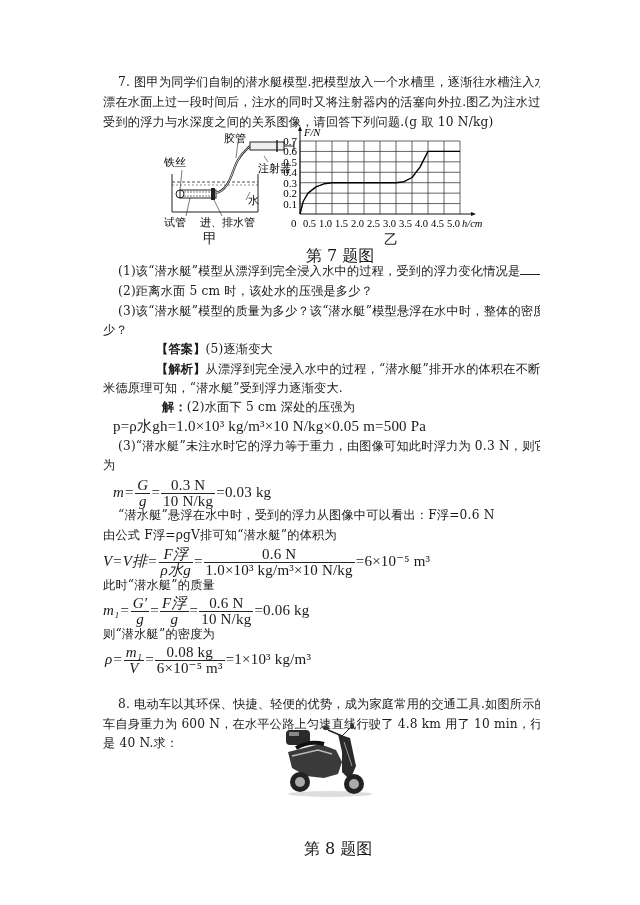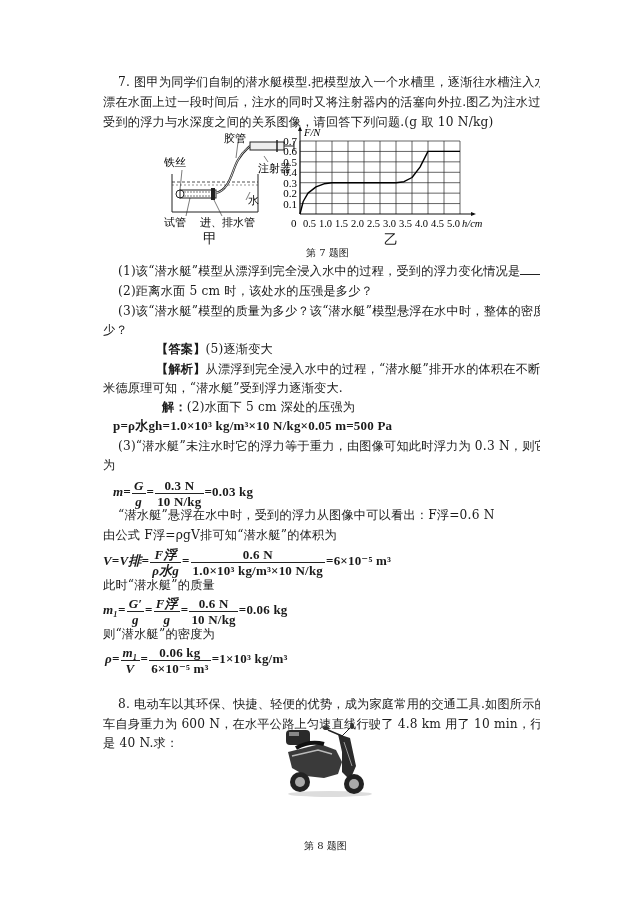--- a/index.html
+++ b/index.html
@@ -2,27 +2,27 @@
 <html><head>
 <meta charset="utf-8">
 <style>
   html, body { margin: 0; padding: 0; background: #ffffff; }
   body { width: 640px; height: 905px; position: relative; overflow: hidden;
          font-family: "DejaVu Serif", "Liberation Serif", serif; color: #1a1a1a; }
   .line { position: absolute; left: 0; white-space: nowrap; font-size: 12.2px; line-height: 16px; letter-spacing: 0.2px; }
   .clip { position: absolute; left: 0; top: 0; width: 540px; height: 905px; overflow: hidden; }
   .ind { left: 118px; }
   .noind { left: 103px; }
-  .math { font-family: "Liberation Serif", "DejaVu Serif", serif; font-size: 13px; font-weight: bold; }
+  .math { font-family: "Liberation Serif", "DejaVu Serif", serif; font-size: 15px; }
   .it { font-style: italic; }
   .frac { display: inline-block; vertical-align: middle; text-align: center; margin: 0 1px; }
   .frac .num { display: block; border-bottom: 1px solid #222; padding: 0 2px; line-height: 15px; }
   .frac .den { display: block; padding: 0 2px; line-height: 15px; }
   .blank { display: inline-block; width: 52px; border-bottom: 1px solid #222; height: 11px; vertical-align: baseline; }
-  .caption { position: absolute; font-size: 10px; }
+  .caption { position: absolute; font-size: 16px; }
   .bold { font-weight: bold; margin-left: 44px; }
   svg text { font-family: "Liberation Serif", "DejaVu Serif", serif; }
 </style>
 </head>
 <body>
 
 <div class="clip">
 
   <div class="line ind" style="top:74px;">7. 图甲为同学们自制的潜水艇模型.把模型放入一个水槽里，逐渐往水槽注入水，待模型</div>
   <div class="line noind" style="top:94px;">漂在水面上过一段时间后，注水的同时又将注射器内的活塞向外拉.图乙为注水过程中模型所</div>
@@ -149,21 +149,21 @@
 
   <div class="line noind" style="top:577px;">此时“潜水艇”的质量</div>
 
   <div class="line math" style="left:103px;top:595px;line-height:30px;">
     <span class="it">m₁=</span><span class="frac"><span class="num it">G′</span><span class="den it">g</span></span>=<span class="frac"><span class="num it">F浮</span><span class="den it">g</span></span>=<span class="frac"><span class="num">0.6 N</span><span class="den">10 N/kg</span></span><span>=0.06 kg</span>
   </div>
 
   <div class="line noind" style="top:626px;">则“潜水艇”的密度为</div>
 
   <div class="line math" style="left:105px;top:644px;line-height:30px;">
-    <span class="it">ρ=</span><span class="frac"><span class="num it">m₁</span><span class="den it">V</span></span>=<span class="frac"><span class="num">0.06 kg</span><span class="den">6×10⁻⁵ m³</span></span><span>=1×10³ kg/m³</span>
+    <span class="it">ρ=</span><span class="frac"><span class="num it">m₁</span><span class="den it">V</span></span>=<span class="frac"><span class="num">0.08 kg</span><span class="den">6×10⁻⁵ m³</span></span><span>=1×10³ kg/m³</span>
   </div>
 
 
   <div class="line ind" style="top:696px;">8. 电动车以其环保、快捷、轻便的优势，成为家庭常用的交通工具.如图所示的这辆电动</div>
   <div class="line noind" style="top:716px;">车自身重力为 600 N，在水平公路上匀速直线行驶了 4.8 km 用了 10 min，行驶时受到的阻力</div>
   <div class="line noind" style="top:735px;">是 40 N.求：</div>
 </div>
 
 <svg style="position:absolute;left:280px;top:722px;" width="95" height="75" viewBox="0 0 95 75">
   <ellipse cx="50" cy="72" rx="42" ry="3" fill="#ddd"></ellipse>

